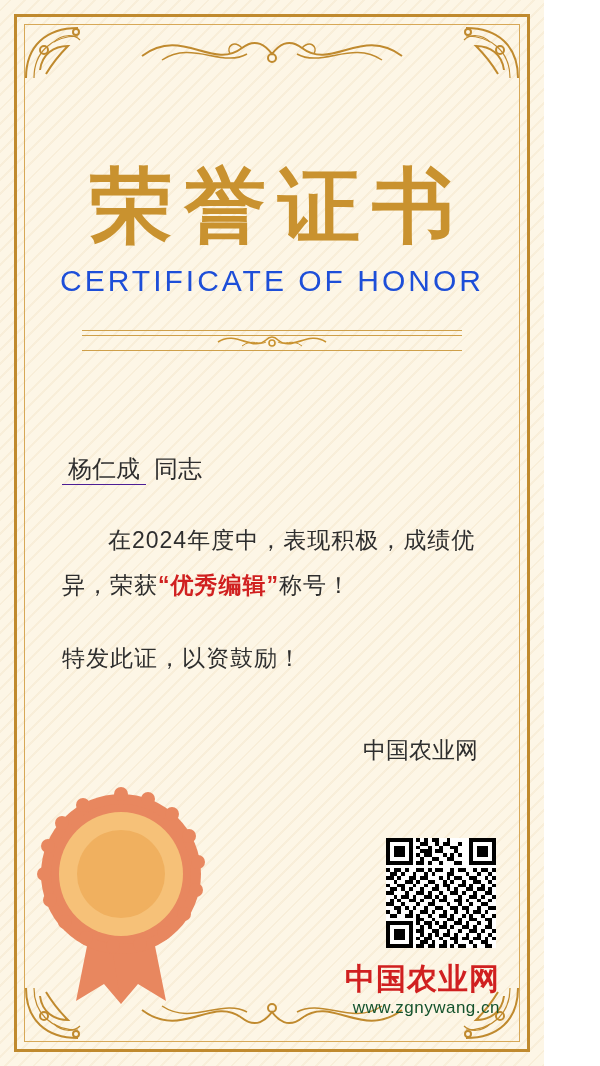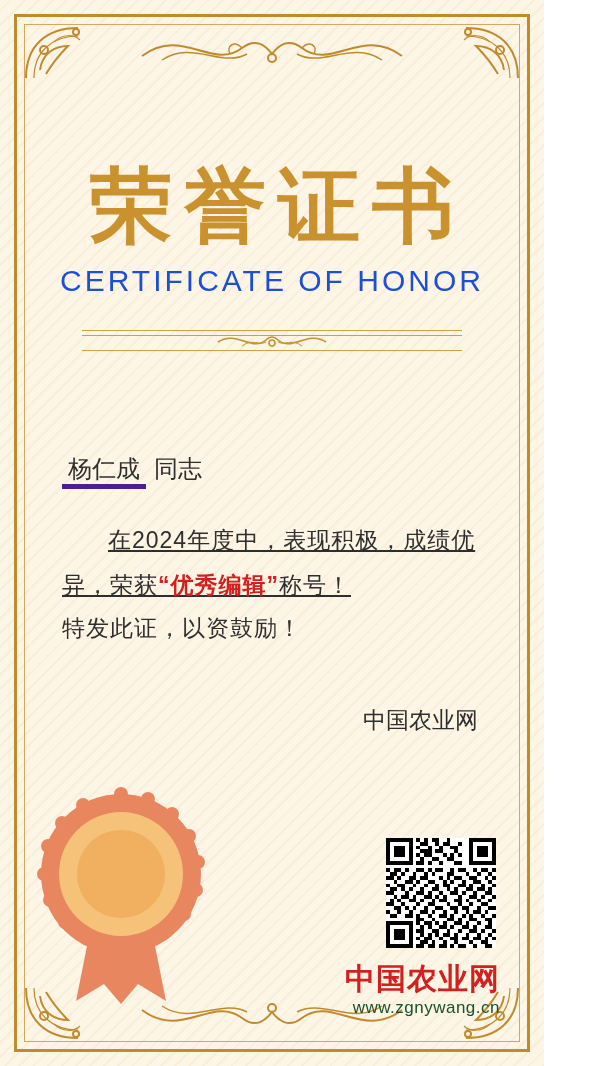--- a/index.html
+++ b/index.html
@@ -139,40 +139,40 @@
     margin-top: 86px;
     font-size: 23px;
     color: #2e2e2e;
     line-height: 1.9;
   }
   .recipient-line {
     margin-left: 22px;
     font-size: 24px;
   }
   .recipient-name {
-    border-bottom: 5px solid #4c1d95;
+    border-bottom: 1px solid #4c1d95;
     padding: 0 6px 2px 6px;
   }
   .recipient-suffix {
     margin-left: 8px;
   }
   .para {
     margin-top: 26px;
     margin-left: 22px;
     margin-right: 10px;
     text-indent: 46px;
     letter-spacing: 1px;
     line-height: 1.95;
-    text-decoration: underline;
   }
   .award {
     color: #d02020;
     font-weight: bold;
   }
   .para2 {
+    margin-top: 30px;
     margin-left: 22px;
     text-indent: 0;
     letter-spacing: 1px;
   }
   .signature {
     margin-top: 48px;
     text-align: right;
     margin-right: 26px;
     font-size: 23px;
     color: #2e2e2e;

